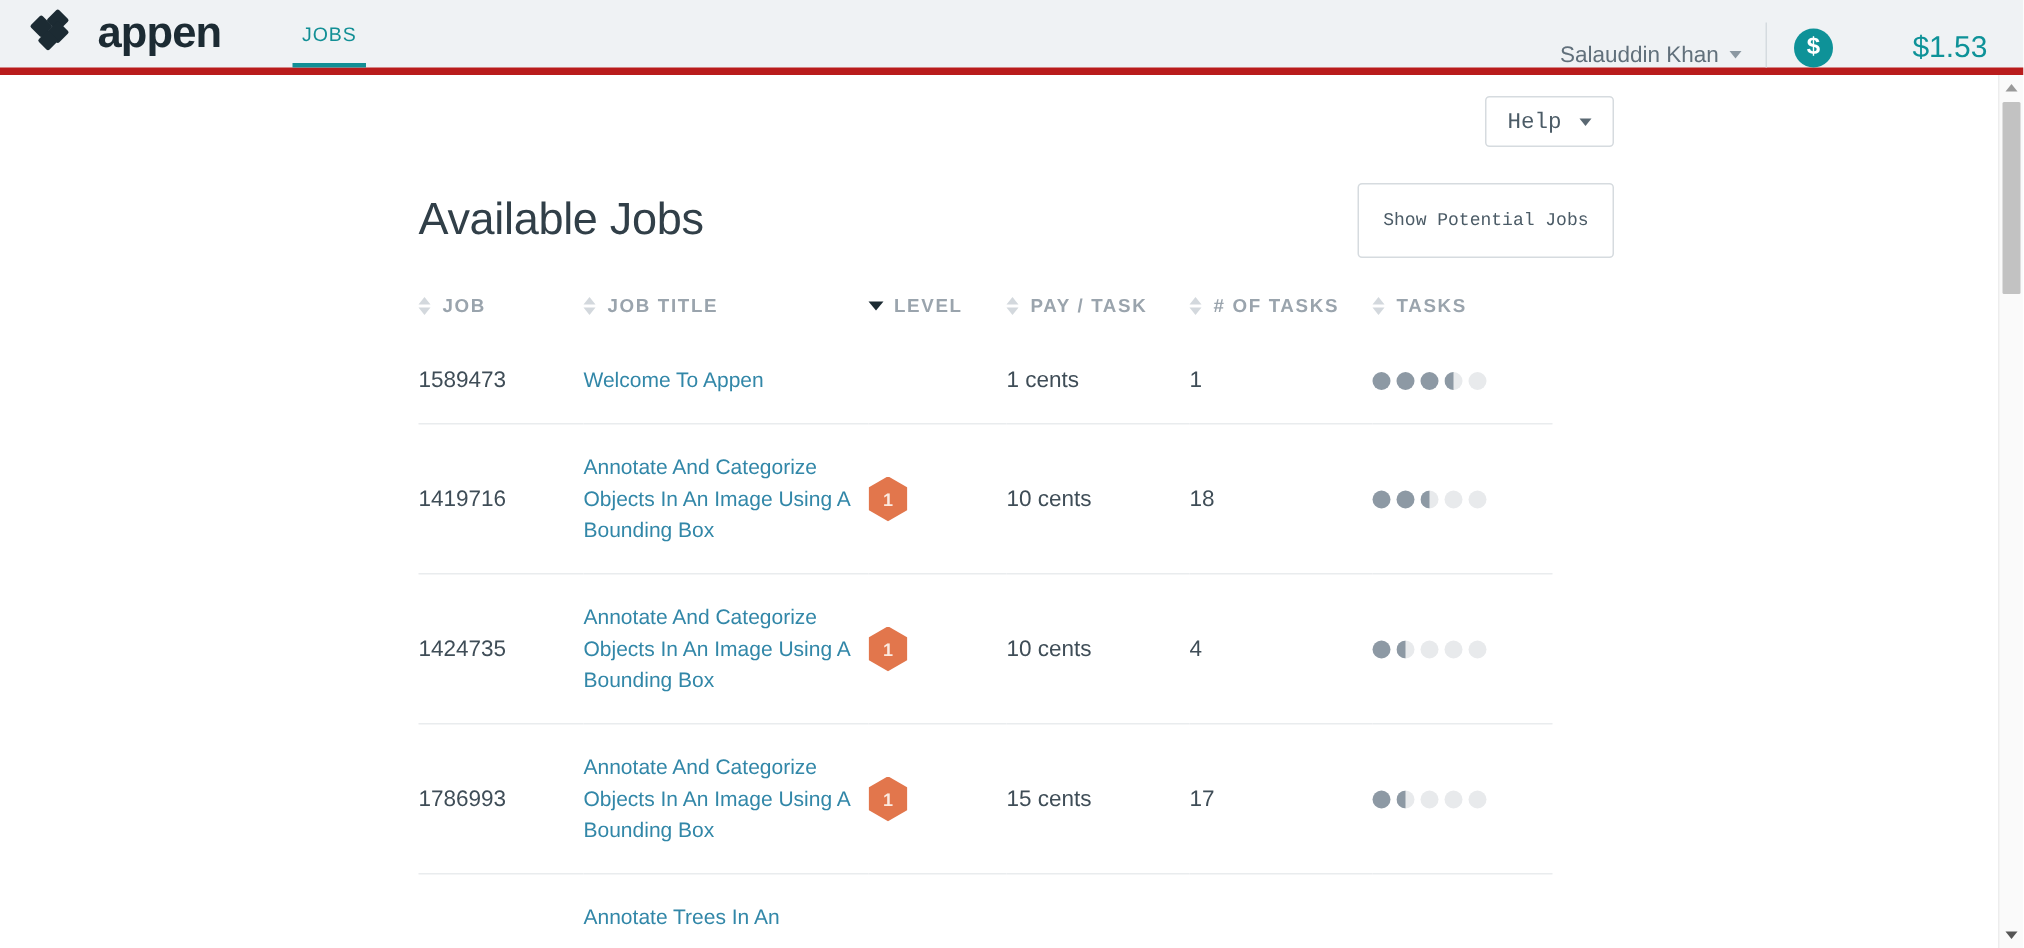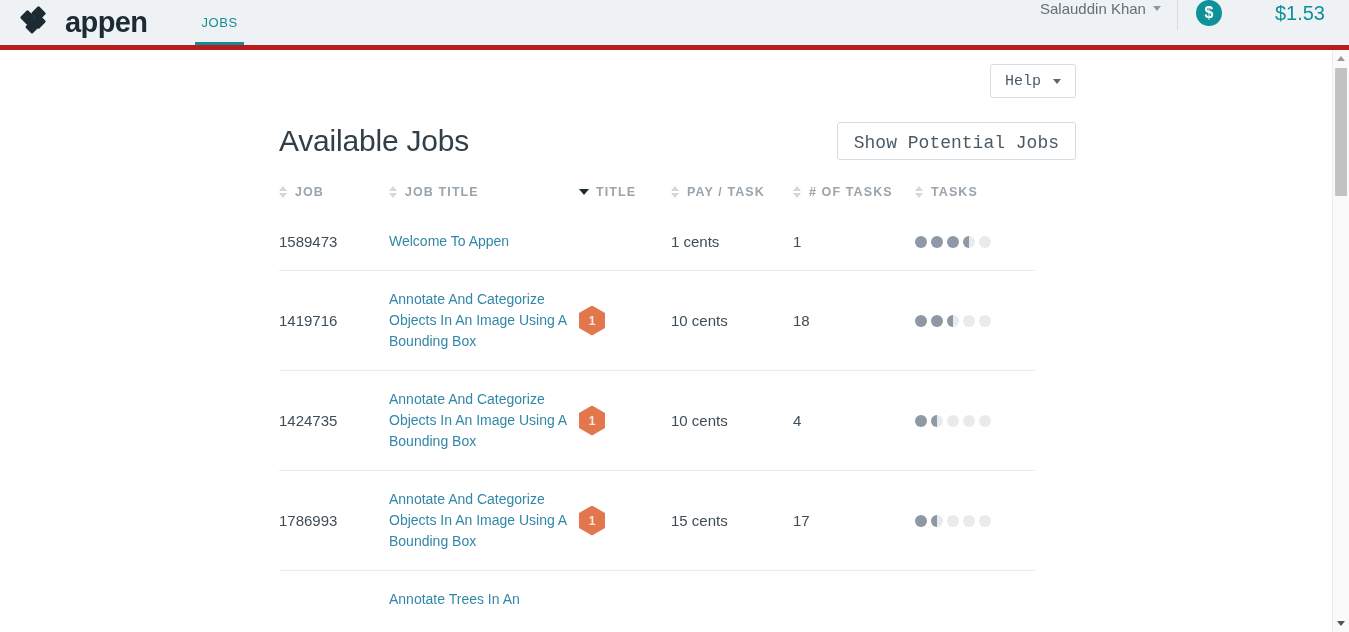--- a/index.html
+++ b/index.html
@@ -68,21 +68,21 @@
     content: "";
     position: absolute;
     left: 0; right: 0; bottom: 0;
     height: 3px;
     background: #128f95;
   }
 
   .topbar-right {
     margin-left: auto;
     display: flex;
-    align-items: flex-start;
+    align-items: flex-end;
     height: 100%;
   }
   .user-menu {
     display: flex;
     align-items: center;
     font-size: 15px;
     color: #61707b;
     cursor: pointer;
     padding-right: 16px;
   }
@@ -166,22 +166,22 @@
     margin: 24px 69px 0 279px;
   }
   .page-title {
     font-size: 30px;
     font-weight: 400;
     color: #313f48;
     letter-spacing: -0.2px;
   }
   .potential-btn {
     padding: 10px 16px;
-    height: 38px;
-    font-size: 18px;
+    height: 50px;
+    font-size: 12px;
   }
 
   
   .jobs-table {
     margin: 25px 0 0 279px;
     width: 756px;
     border-collapse: collapse;
     table-layout: fixed;
   }
   .jobs-table th {
@@ -377,21 +377,21 @@
           </th>
           <th>
             <span class="th-inner">
               <span class="sort-ico"></span>
               <span>JOB TITLE</span>
             </span>
           </th>
           <th>
             <span class="th-inner">
               <span class="sort-ico desc"></span>
-              <span>TITLE</span>
+              <span>LEVEL</span>
             </span>
           </th>
           <th>
             <span class="th-inner">
               <span class="sort-ico"></span>
               <span>PAY / TASK</span>
             </span>
           </th>
           <th>
             <span class="th-inner">

